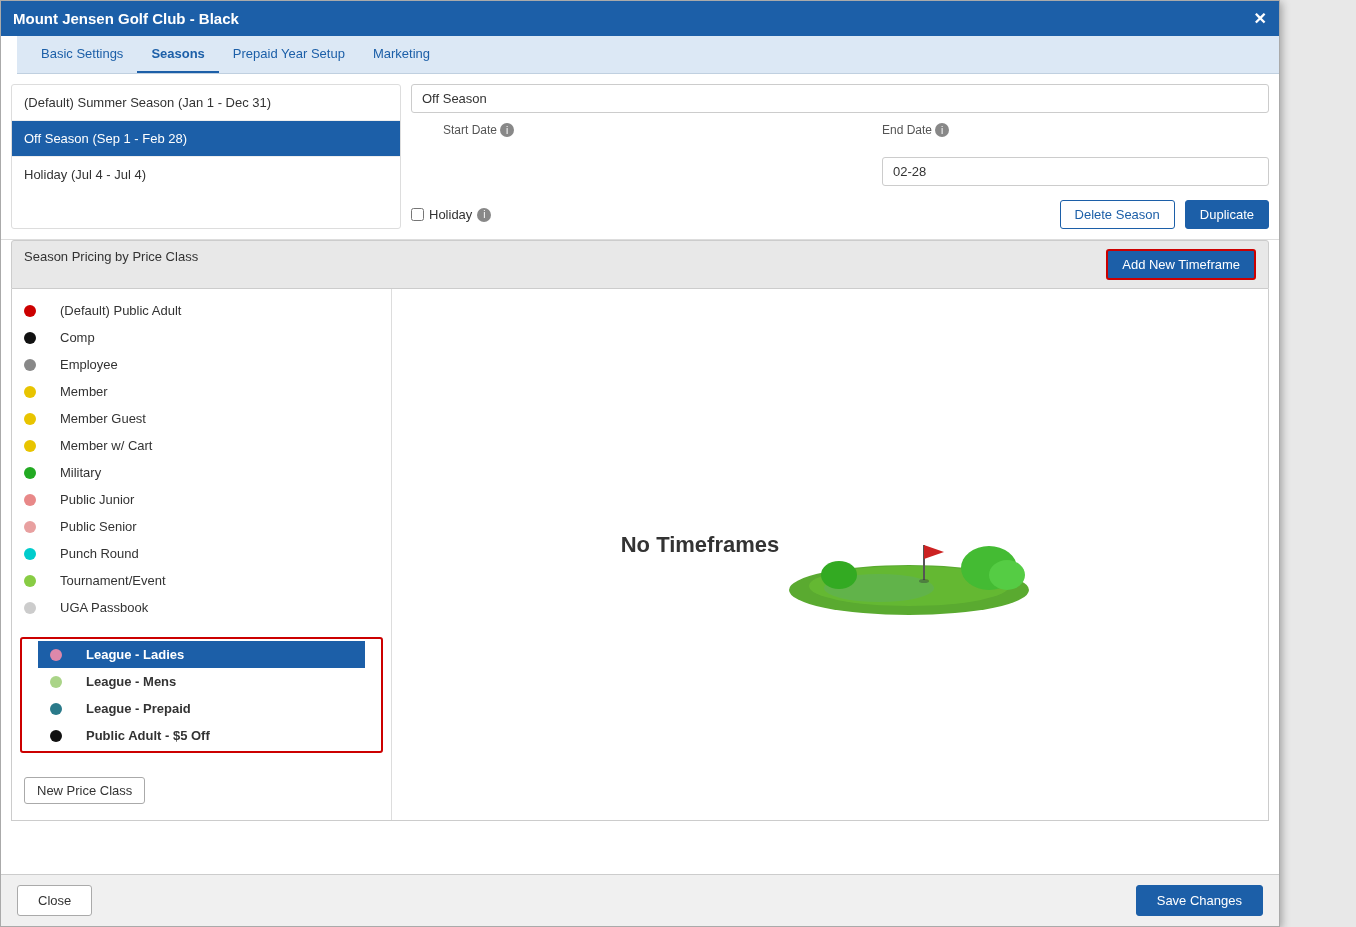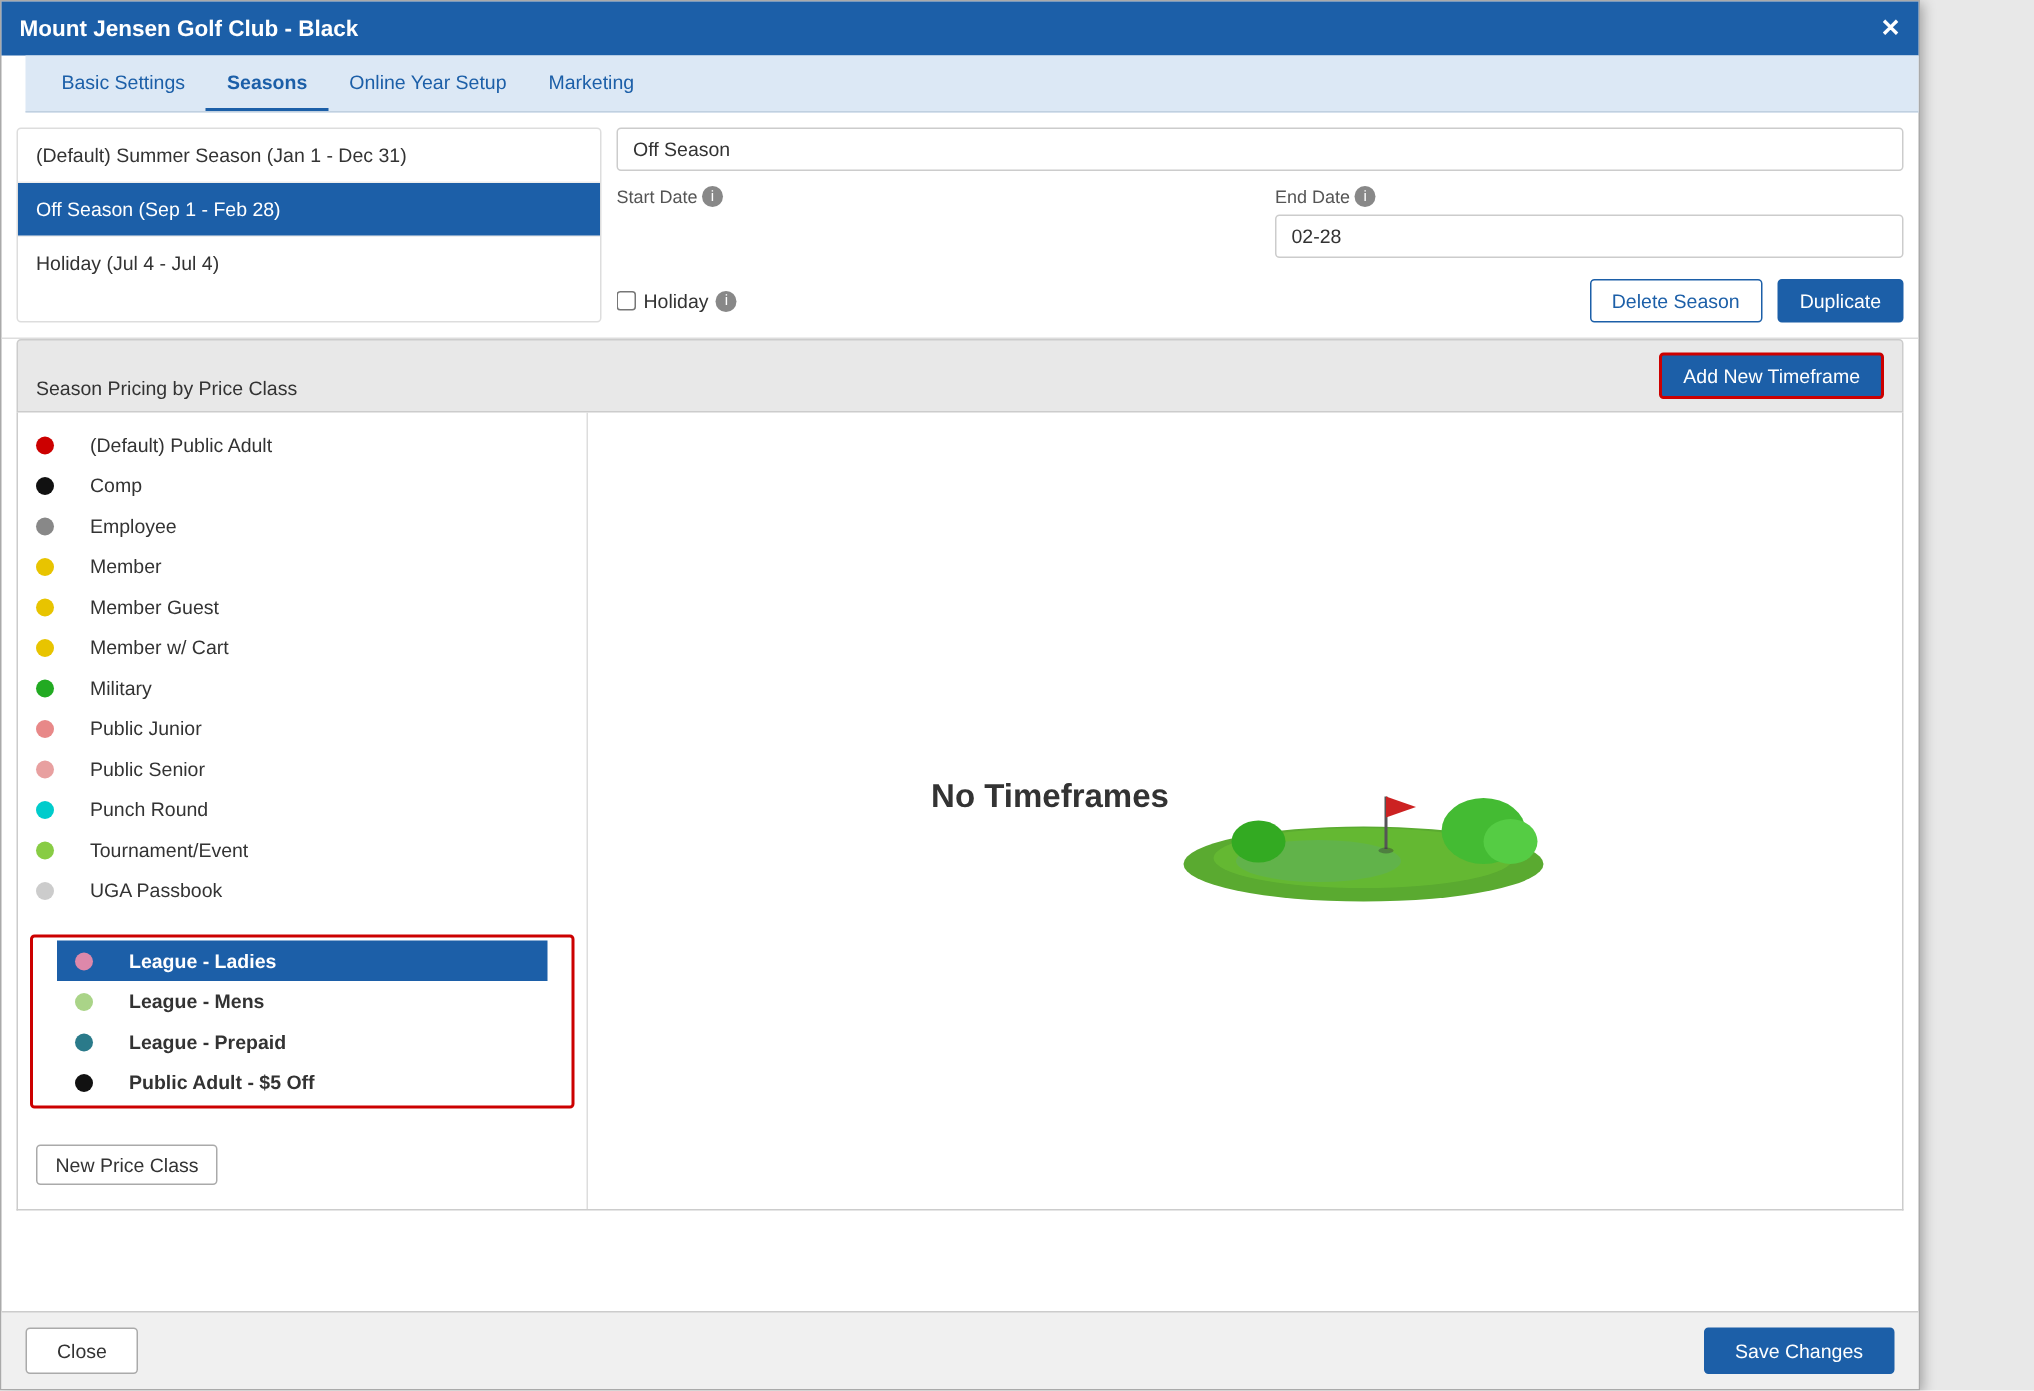--- a/index.html
+++ b/index.html
@@ -122,21 +122,22 @@
 
     .date-row {
       display: flex;
       gap: 20px;
     }
 
     .date-col {
       flex: 1;
       display: flex;
       flex-direction: column;
-      gap: 5px;
+      gap: 20px;
+      margin-left: 32px;
     }
 
     .field-label {
       font-size: 12px;
       color: #555;
       display: flex;
       align-items: center;
       gap: 3px;
     }
 
@@ -189,21 +190,21 @@
       color: #fff;
     }
 
     .pricing-section {
       padding: 0 10px 10px 10px;
     }
 
     .pricing-header {
       background: #e8e8e8;
       display: flex;
-      align-items: flex-end;
+      align-items: flex-start;
       justify-content: space-between;
       padding: 8px 12px;
       border: 1px solid #ccc;
       border-radius: 3px 3px 0 0;
       margin-bottom: 0;
     }
 
     .pricing-header-label {
       font-size: 13px;
       color: #333;
@@ -329,21 +330,21 @@
 <div class="window">
 
   <div class="titlebar">
     <span>Mount Jensen Golf Club - Black</span>
     <button class="titlebar-close">✕</button>
   </div>
 
   <div class="tabs-bar">
     <a class="tab">Basic Settings</a>
     <a class="tab active">Seasons</a>
-    <a class="tab">Online Year Setup</a>
+    <a class="tab">Prepaid Year Setup</a>
     <a class="tab">Marketing</a>
   </div>
 
   <div class="scroll-area">
 
     <div class="top-section">
 
       <div class="seasons-list">
         <div class="season-item">(Default) Summer Season (Jan 1 - Dec 31)</div>
         <div class="season-item selected">Off Season (Sep 1 - Feb 28)</div>

